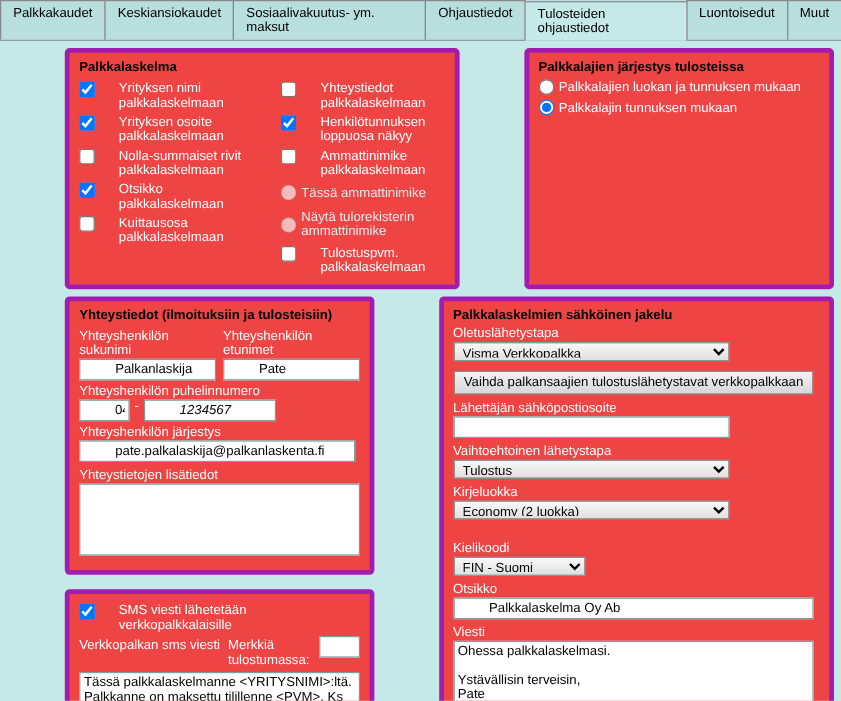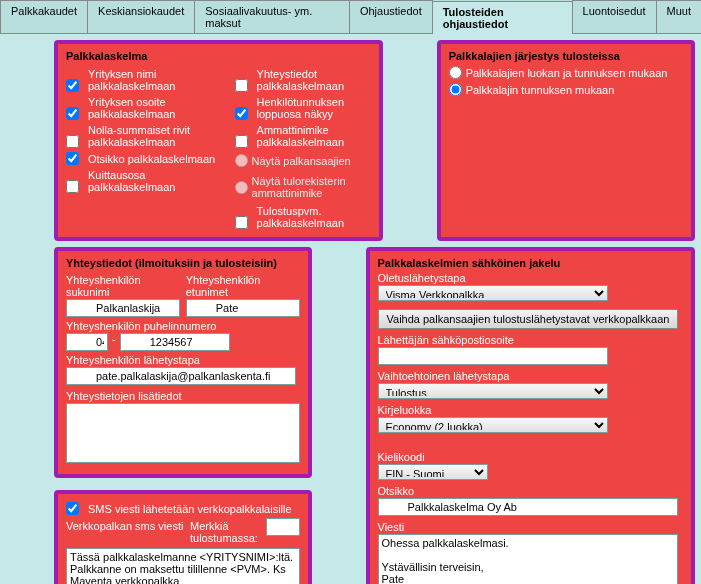--- a/index.html
+++ b/index.html
@@ -1,25 +1,25 @@
 <!DOCTYPE html>
 <html><head>
 <meta charset="utf-8">
 <style>
 * { box-sizing: border-box; margin: 0; padding: 0; font-family: Arial, sans-serif; font-size: 11px; }
 body { background: #c5e8e8; width: 701px; height: 584px; overflow: hidden; }
 .tabs { display: flex; background: #b8dede; border-bottom: 1px solid #888; }
 .tab { padding: 4px 10px; border: 1px solid #888; border-bottom: none; background: #b8dede; cursor: pointer; margin-right: -1px; }
-.tab.active { background: #c5e8e8; position: relative; top: 1px; font-weight: bold; }
+.tab.active { background: #c5e8e8; position: relative; top: 1px; }
 .content { padding: 6px; }
 .panel { background: #ef4444; border: 4px solid #a21caf; border-radius: 4px; padding: 6px 8px; margin-bottom: 6px; margin-left: 48px; }
 .panel-title { font-weight: bold; color: #000; margin-bottom: 4px; }
 .row { display: flex; gap: 6px; }
 .col { flex: 1; }
-.checkbox-row { display: flex; align-items: flex-end; gap: 9px; margin: 2px 0; color: #fff; }
+.checkbox-row { display: flex; align-items: flex-start; gap: 20px; margin: 2px 0; color: #fff; }
 .checkbox-row input[type=checkbox] { width: 13px; height: 13px; }
 .radio-row { display: flex; align-items: center; gap: 4px; margin: 4px 0; color: #fff; }
 .radio-row input[type=radio] { width: 13px; height: 13px; }
 .top-row { display: flex; gap: 6px; }
 .top-left { flex: 1.3; }
 .top-right { flex: 1; }
 .check-cols { display: flex; gap: 14px; }
 .check-col { display: flex; flex-direction: column; }
 label.fl { color: #fff; display: block; margin: 2px 0 1px 0; }
 input[type=text], textarea, select { border: 1px solid #7a9e9e; background: #fff; padding: 2px 3px; font-size: 11px; }
@@ -82,21 +82,21 @@
         <label class="checkbox-row">
               <input type="checkbox" checked="" style="">
               <span>Henkilötunnuksen loppuosa näkyy</span>
             </label>
         <label class="checkbox-row">
               <input type="checkbox" style="">
               <span>Ammattinimike palkkalaskelmaan</span>
             </label>
         <label class="radio-row disabled">
               <input type="radio" disabled="" style="">
-              <span style="color:#d8efef">Näytä palkansaajien</span>
+              <span style="color:#d8efef">Tässä ammattinimike</span>
             </label>
         <label class="radio-row disabled">
               <input type="radio" disabled="" style="">
               <span style="color:#d8efef">Näytä tulorekisterin ammattinimike</span>
             </label>
         <label class="checkbox-row">
               <input type="checkbox" style="">
               <span>Tulostuspvm. palkkalaskelmaan</span>
             </label>
       </div>
@@ -126,23 +126,23 @@
         </div>
         <div class="col">
           <label class="fl">Yhteyshenkilön etunimet</label>
           <input type="text" style="width: 100%;" value="Pate">
         </div>
       </div>
       <label class="fl">Yhteyshenkilön puhelinnumero</label>
       <div class="inline">
         <input type="text" style="width: 42px;" value="040">
         <span style="color:#fff">-</span>
-        <input type="text" style="width: 110px;" value="1234567">
+        <input type="text" style="width: 110px; font-style: italic;" value="1234567">
       </div>
-      <label class="fl">Yhteyshenkilön lähetystapa</label>
+      <label class="fl">Yhteyshenkilön järjestys</label>
       <input type="text" style="width: 230px;" value="pate.palkalaskija@palkanlaskenta.fi">
       <label class="fl">Yhteystietojen lisätiedot</label>
       <textarea style="width: 100%; height: 60px;"></textarea>
     </div>
 
     <div class="panel small-gap">
       <label class="checkbox-row">
             <input type="checkbox" checked="" style="">
             <span>SMS viesti lähetetään verkkopalkkalaisille</span>
           </label>

